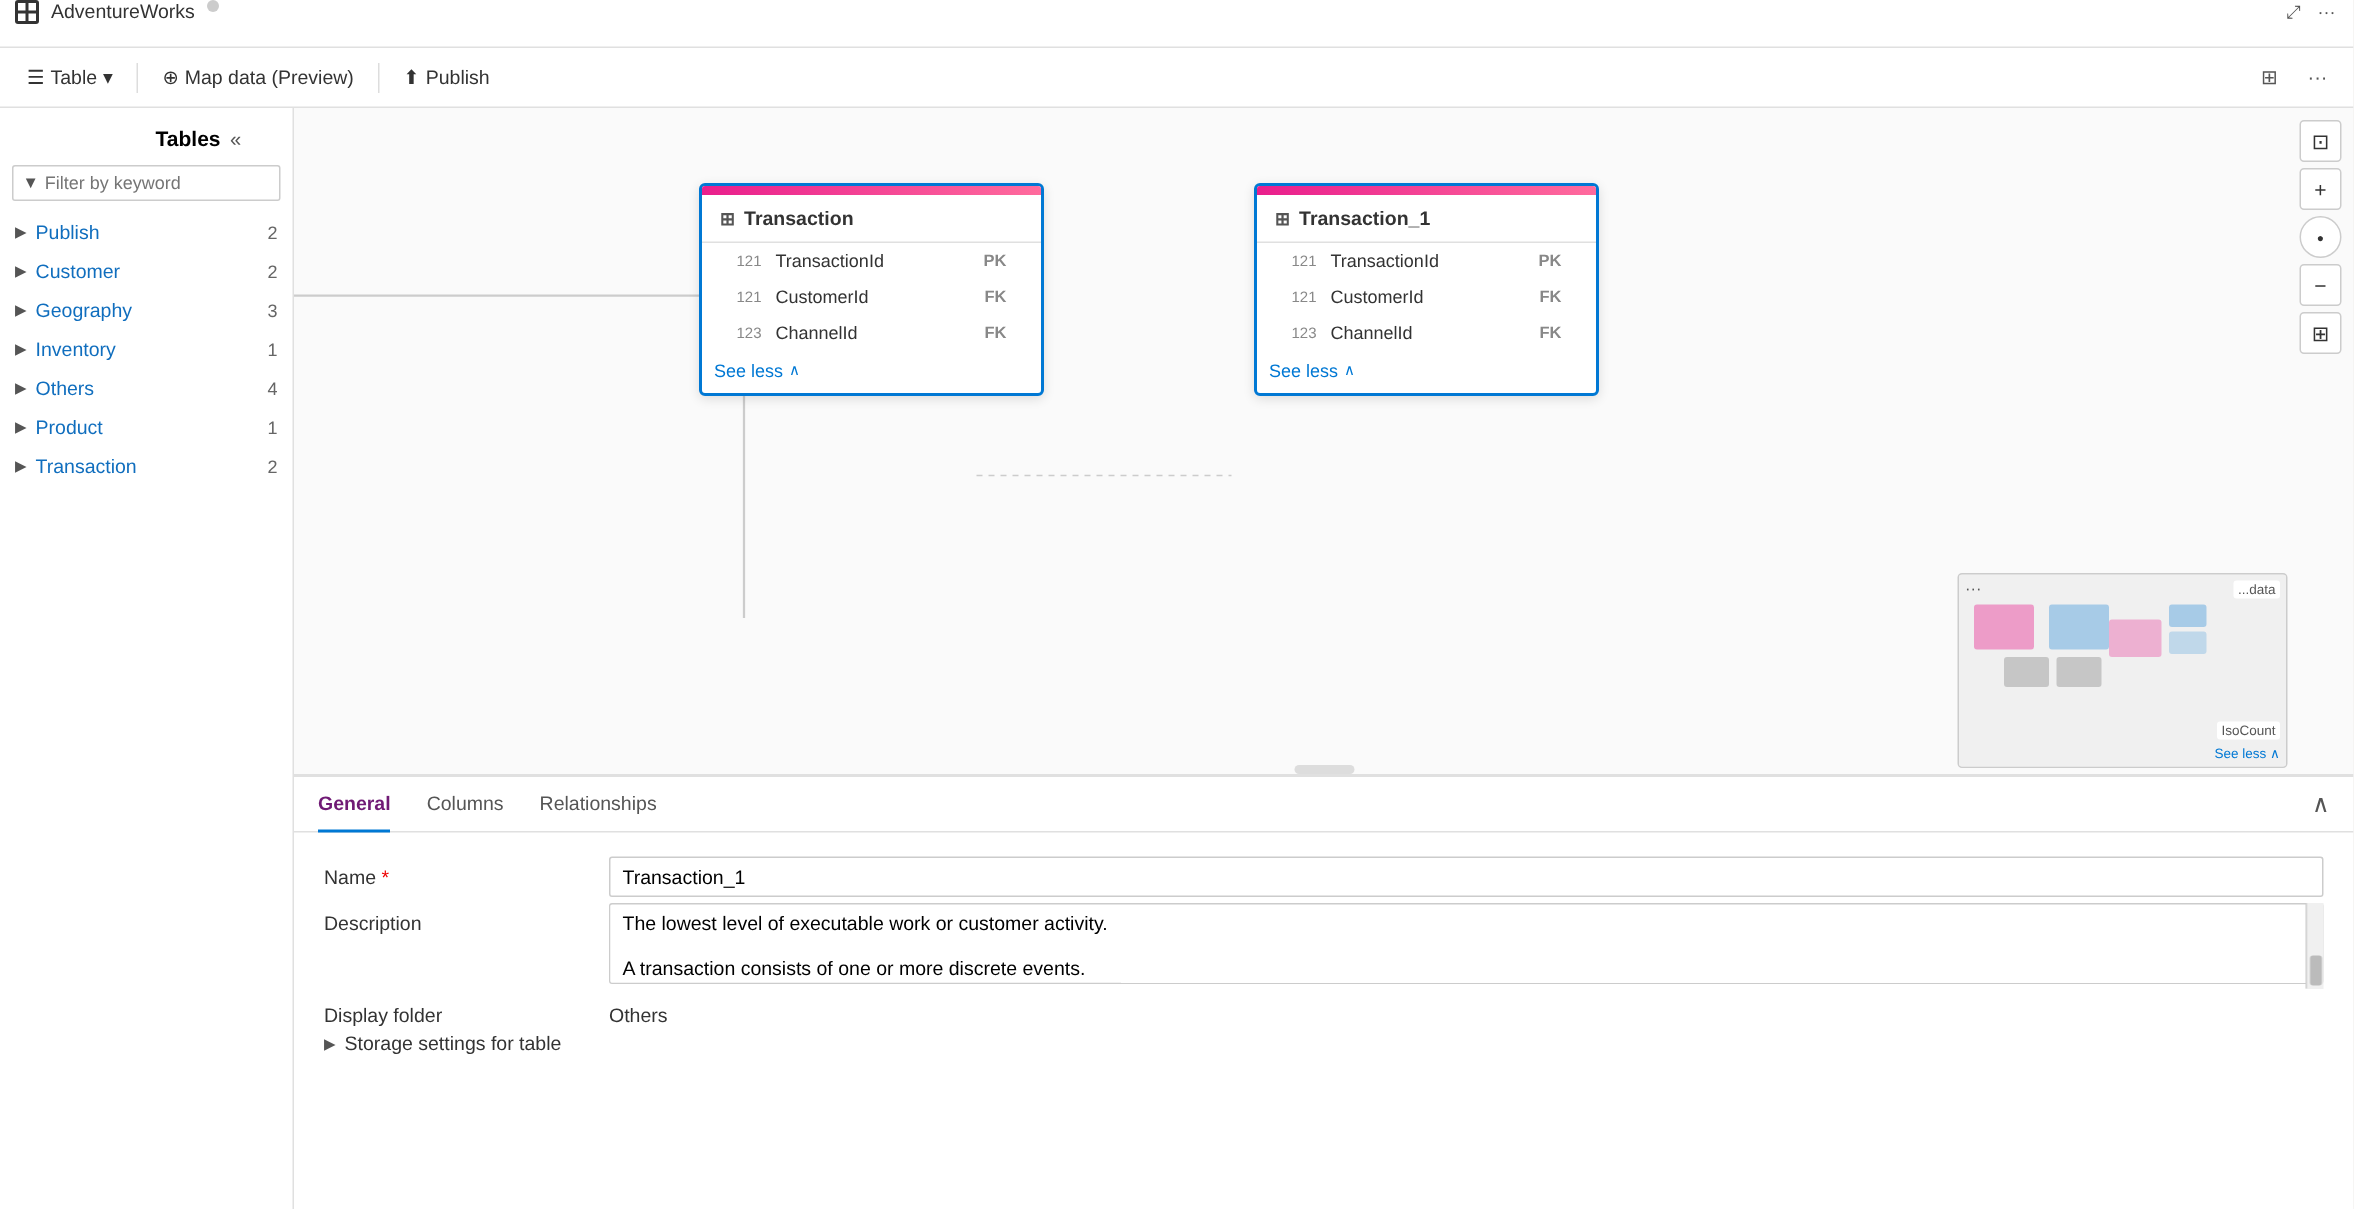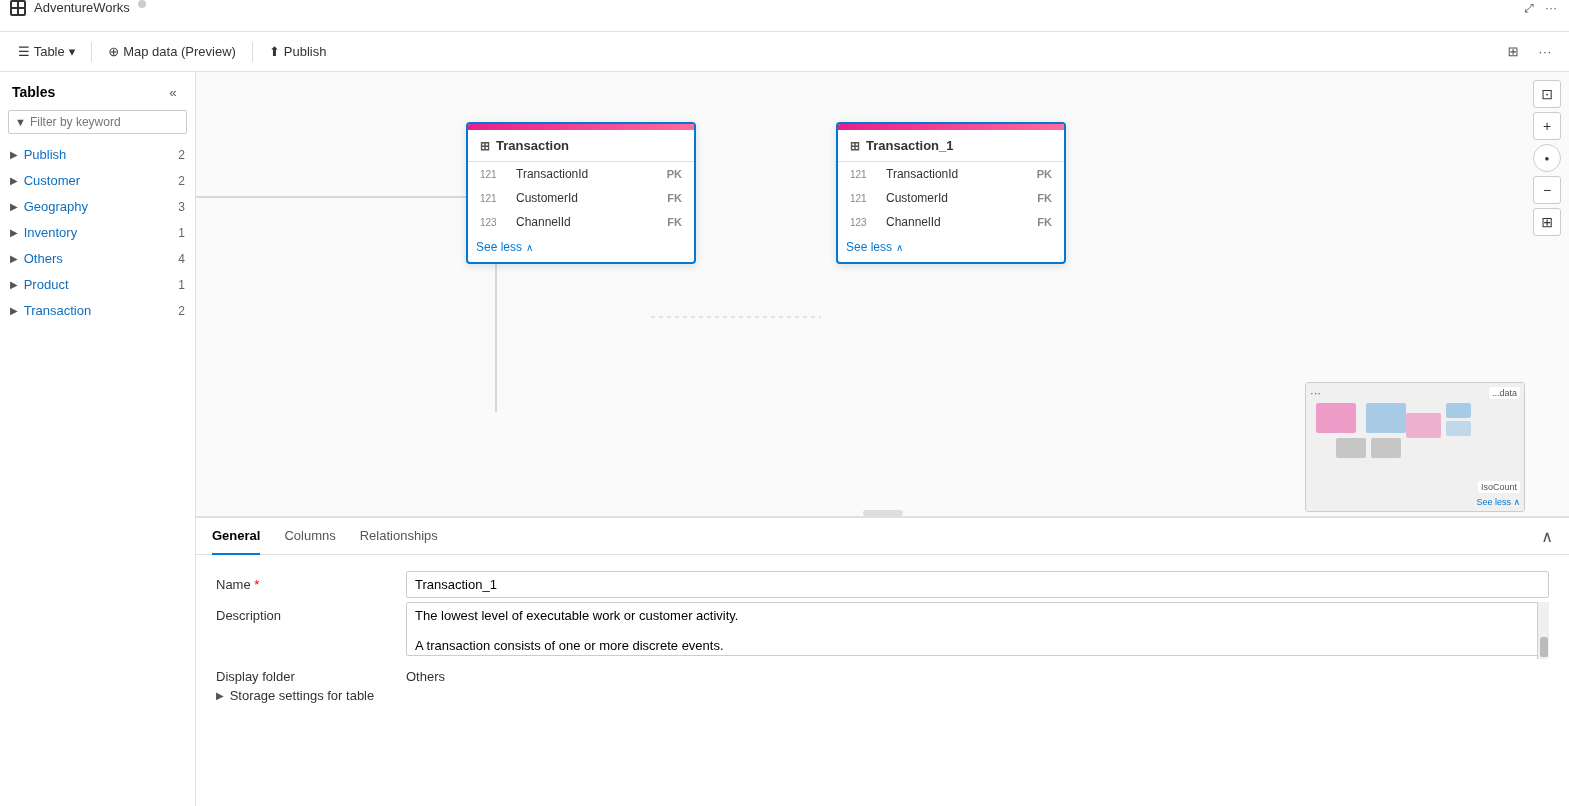--- a/index.html
+++ b/index.html
@@ -34,22 +34,22 @@
 
     
     .main-layout { display: flex; height: calc(806px - 72px); }
 
     
     .sidebar {
       width: 196px; background: #fff; border-right: 1px solid #e0e0e0;
       display: flex; flex-direction: column; flex-shrink: 0;
     }
     .sidebar-header {
-      display: flex; align-items: center; justify-content: space-between;
-      padding: 10px 12px 8px; font-weight: 600; font-size: 14px;
+      display: flex; align-items: center; justify-content: flex-end;
+      padding: 10px 28px 8px; font-weight: 600; font-size: 14px;
     }
     .sidebar-collapse-btn { width: 20px; height: 20px; display: flex; align-items: center; justify-content: center; cursor: pointer; color: #555; border: none; background: transparent; }
     .filter-box {
       margin: 0 8px 8px; border: 1px solid #ccc; border-radius: 2px;
       display: flex; align-items: center; padding: 4px 6px; gap: 4px;
     }
     .filter-icon { color: #555; font-size: 11px; }
     .filter-input { border: none; outline: none; font-size: 12px; flex: 1; }
 
     .sidebar-list { flex: 1; overflow-y: auto; }
@@ -77,21 +77,21 @@
       height: 6px; background: linear-gradient(90deg, #e91e8c, #ff6b9d);
       border-radius: 2px 2px 0 0; margin: 0;
     }
     .table-card-title {
       display: flex; align-items: center; gap: 6px;
       padding: 8px 12px; font-weight: 600; font-size: 13px; color: #333;
       border-bottom: 1px solid #e0e0e0;
     }
     .table-icon { color: #555; font-size: 12px; }
     .table-row {
-      display: flex; align-items: center; padding: 5px 12px; gap: 16px;
+      display: flex; align-items: center; padding: 5px 23px; gap: 6px;
     }
     .col-type { font-size: 10px; color: #888; width: 20px; }
     .col-name { flex: 1; color: #333; font-size: 12px; }
     .col-key { color: #888; font-size: 11px; font-weight: 600; }
     .see-less {
       padding: 6px 8px 8px; display: flex; align-items: center; gap: 4px;
       color: #0078d4; font-size: 12px; cursor: pointer;
     }
     .see-less-arrow { font-size: 10px; }
 
@@ -124,21 +124,21 @@
       border-radius: 3px; overflow: hidden;
     }
     .bottom-tabs {
       display: flex; align-items: center; border-bottom: 1px solid #e0e0e0;
       padding: 0 16px; gap: 24px; flex-shrink: 0;
     }
     .bottom-tab {
       padding: 10px 0; font-size: 13px; cursor: pointer; color: #555;
       border-bottom: 2px solid transparent; margin-bottom: -1px;
     }
-    .bottom-tab.active { color: #000000; border-bottom-color: #0078d4; font-weight: 600; }
+    .bottom-tab.active { color: #701a75; border-bottom-color: #0078d4; font-weight: 600; }
     .bottom-tab-collapse { margin-left: auto; cursor: pointer; color: #555; font-size: 16px; }
 
     .bottom-content { padding: 16px 20px; flex: 1; overflow-y: auto; }
     .form-row { display: flex; align-items: flex-start; margin-bottom: 4px; }
     .form-label { width: 190px; flex-shrink: 0; font-size: 13px; color: #333; padding-top: 6px; }
     .form-label .required { color: #e00; }
     .form-input {
       flex: 1; border: 1px solid #ccc; border-radius: 2px;
       padding: 5px 8px; font-size: 13px; outline: none;
     }

